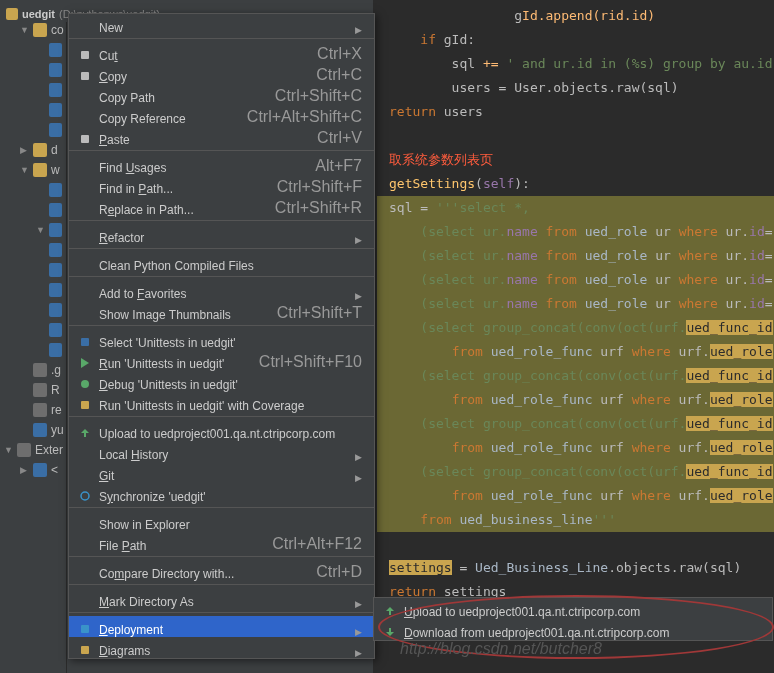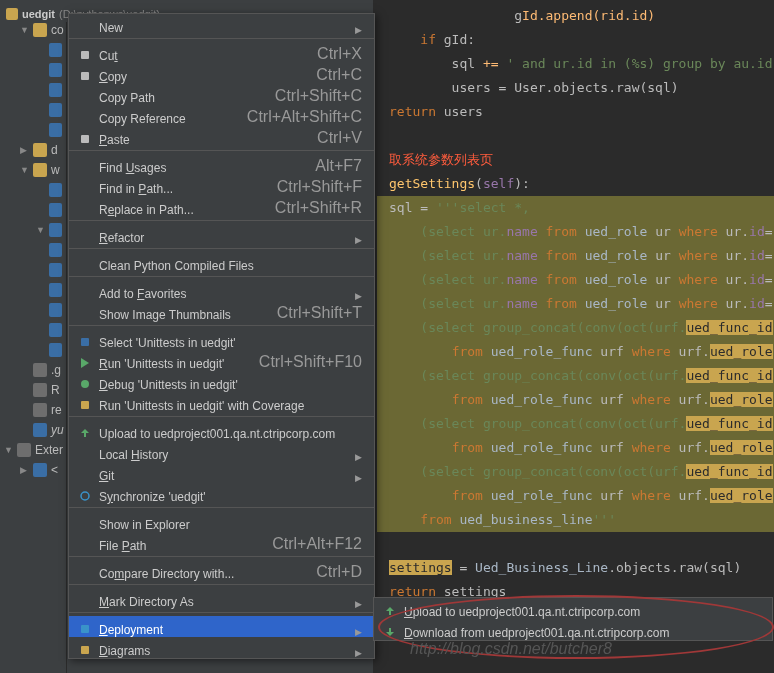--- a/index.html
+++ b/index.html
@@ -29,21 +29,21 @@
 .fn{color:#ffc66d}
 .nm{color:#fdba74}
 .prop{color:#9876aa}
 .id{color:#a9b7c6}
 .cmt-cn{color:#ff5c3d}
 .warn{background:#c9a54f;color:#2b2b2b;padding:0 0}
 .submenu{position:absolute;left:373px;top:597px;width:398px;background:#3c3f41;border:1px solid #555;z-index:60}
 .ellipse{position:absolute;left:378px;top:595px;width:392px;height:60px;border:2px solid #a03838;border-radius:50%;z-index:70;pointer-events:none}
 .title-bar{position:absolute;left:0;top:0;height:18px;background:#3c3f41;color:#ccc;font-size:11px;padding:2px 6px;display:flex;align-items:flex-end;gap:4px;z-index:40}
 .title-bar .folder-ic{width:12px;height:12px}
-.watermark{position:absolute;left:410px;top:640px;color:#555;font-size:16px;font-style:italic;z-index:80;pointer-events:none}
+.watermark{position:absolute;left:400px;top:640px;color:#555;font-size:16px;font-style:italic;z-index:80;pointer-events:none}
 </style>
 </head>
 <body>
 <div class="root">
 
 <div class="title-bar">
   <span class="icn folder-ic"></span>
   <b>uedgit</b>
   <span style="color:#888">(D:\pythonws\uedgit)</span>
 </div>
@@ -143,21 +143,21 @@
         <div class="tree-row" style="padding-left: 20px;">
           <span class="arrow"></span>
           <span class="icn scratch-ic"></span>
           <span>R</span>
         </div>
         <div class="tree-row" style="padding-left: 20px;">
           <span class="arrow"></span>
           <span class="icn scratch-ic"></span>
           <span>re</span>
         </div>
-        <div class="tree-row" style="padding-left: 20px; font-style: italic;">
+        <div class="tree-row" style="padding-left: 20px;">
           <span class="arrow"></span>
           <span class="icn py-ic"></span>
           <span>yu</span>
         </div>
         <div class="tree-row" style="padding-left: 4px;">
           <span class="arrow">▼</span>
           <span class="icn scratch-ic"></span>
           <span>Exter</span>
         </div>
         <div class="tree-row" style="padding-left: 20px;">

